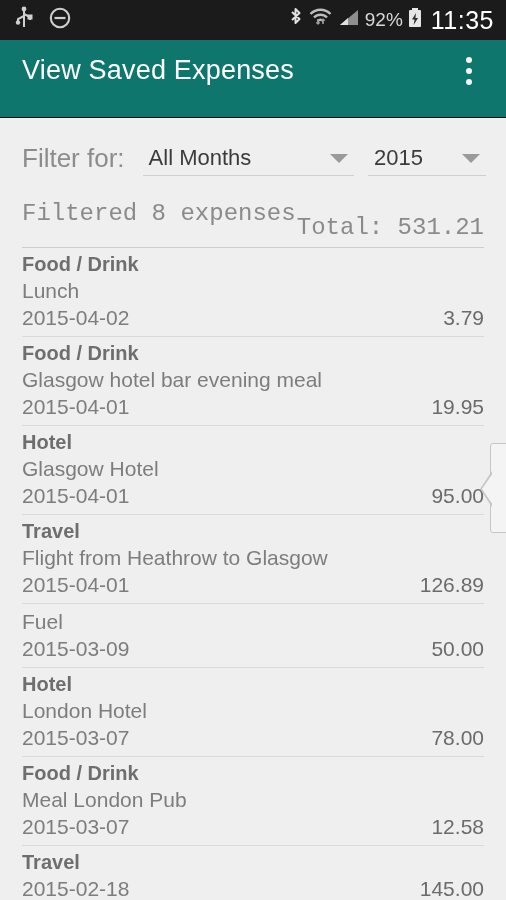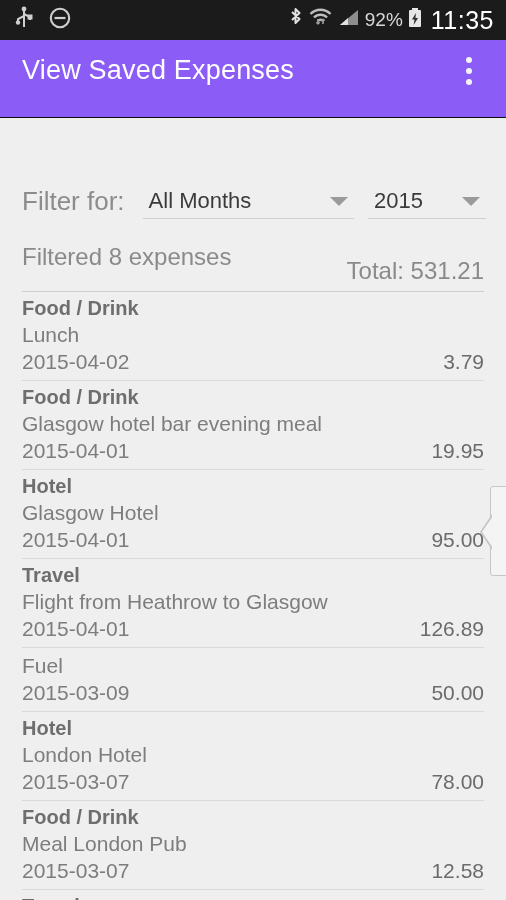--- a/index.html
+++ b/index.html
@@ -18,40 +18,39 @@
     color:#d8d8d8;
   }
   .sb-left{ display:flex; align-items:center; gap:14px; }
   .sb-right{ margin-left:auto; display:flex; align-items:center; gap:4px; }
   .sb-ico{ display:block; }
   .sb-pct{ font-size:19px; color:#d8d8d8; letter-spacing:0; }
   .sb-clock{ font-size:25px; color:#fff; margin-left:4px; letter-spacing:0.5px; }
 
   
   .actionbar{
-    height:78px; background:#8b5cf6;
+    height:78px; background:#0f766e;
     display:flex; align-items:center;
     padding:0 14px 16px 22px;
     border-bottom:1px solid #0c0c0c;
   }
   .ab-title{ color:#fff; font-size:27px; font-weight:400; letter-spacing:0.2px; }
   .ab-overflow{
     margin-left:auto; width:46px; height:58px;
     display:flex; flex-direction:column; align-items:center; justify-content:center; gap:5px;
   }
   .ab-dot{ width:6px; height:6px; border-radius:50%; background:#f4f4f4; }
 
   
   .content{ background:#efefef; height:782px; position:relative; }
 
   .filterbar{
     display:flex; align-items:flex-end;
     padding:16px 20px 2px 22px;
     height:60px;
-    margin-top:43px;
   }
   .filter-label{ font-size:26px; color:#8c8c8c; padding-bottom:2px; }
   .spinner{
     display:flex; align-items:center; 
     border-bottom:1px solid #cfcfcf;
     padding:0 6px 4px 6px;
     margin-left:18px;
     flex:1;
   }
   .spinner.year{ flex:0 0 118px; margin-left:14px; }
@@ -61,20 +60,21 @@
     border-left:9px solid transparent;
     border-right:9px solid transparent;
     border-top:9px solid #9a9a9a;
   }
 
   .summary{
     display:flex; align-items:center;
     margin:8px 22px 0 22px;
     padding-bottom:6px;
     border-bottom:1px solid #cdcdcd;
+    font-family:Liberation Mono, monospace;
   }
   .summary-left{ font-size:24px; color:#8a8a8a; }
   .summary-right{ margin-left:auto; font-size:24px; color:#8a8a8a;margin-top:28px; }
 
   
   .list{ margin:0 22px; }
   .row{
     padding:4px 0 5px 0;
     border-bottom:1px solid #d9d9d9;
   }

